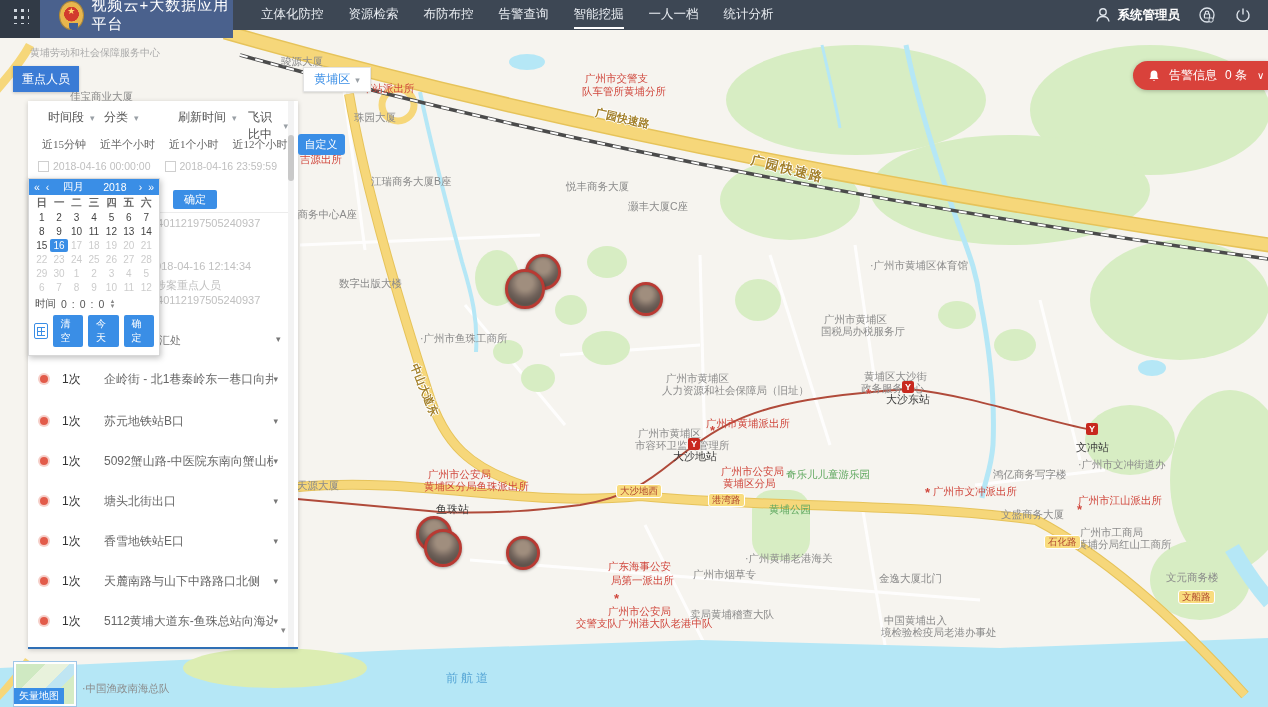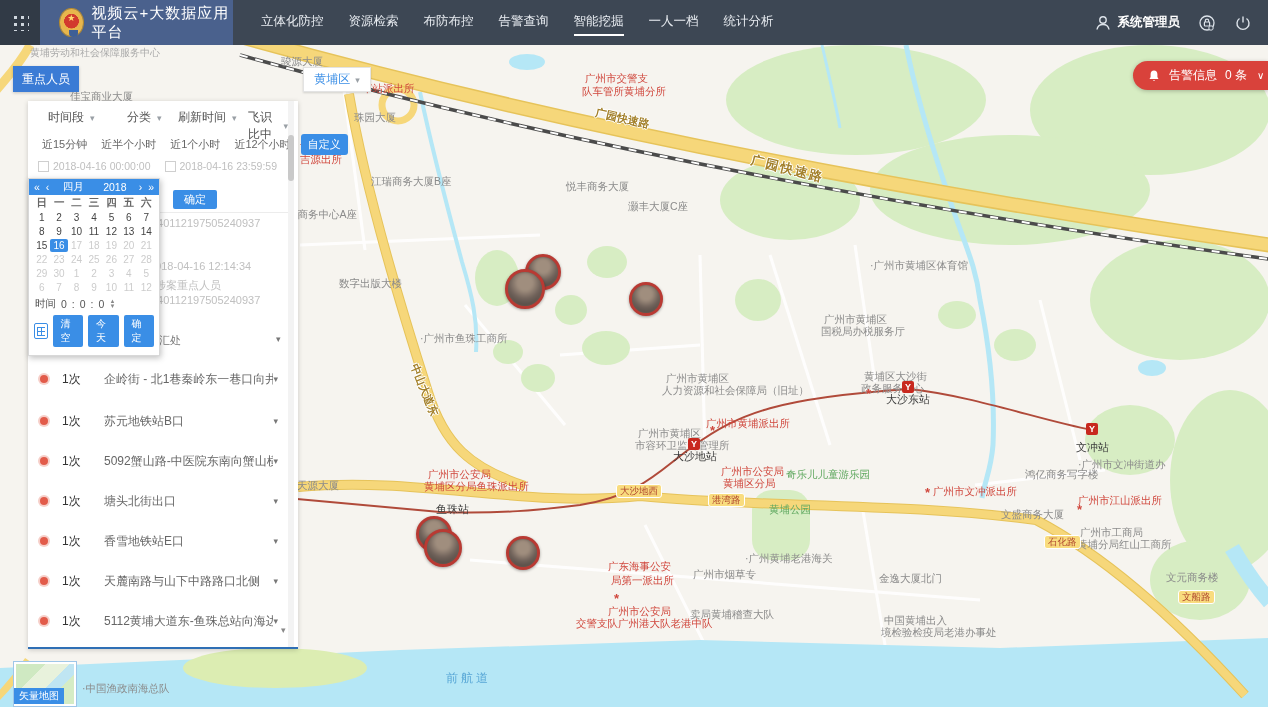--- a/index.html
+++ b/index.html
@@ -22,21 +22,21 @@
          font-size:9.5px;padding:0 3px;border-radius:3px;line-height:12px;white-space:nowrap;}
   .star{position:absolute;z-index:2;color:#d0473d;font-size:13px;font-weight:bold;line-height:8px;}
   .metro-ico{position:absolute;z-index:2;width:12px;height:12px;background:#c8281e;border-radius:2px;
              color:#fff;font-size:9px;font-weight:bold;text-align:center;line-height:12px;}
   .avatar{position:absolute;z-index:5;border-radius:50%;border:3px solid #b93a33;
           box-shadow:0 1px 3px rgba(0,0,0,.35);overflow:hidden;background:#6b5d52;}
   .avatar .ph{width:100%;height:100%;border-radius:50%;
       background:radial-gradient(circle at 50% 32%, #a08e7e 0 26%, #70625a 55%, #423c38 100%);
       filter:blur(1px);}
   
-  #navbar{position:absolute;left:0;top:0;width:1268px;height:45px;background:#3d4754;z-index:20;
+  #navbar{position:absolute;left:0;top:0;width:1268px;height:30px;background:#3d4754;z-index:20;
           display:flex;align-items:center;color:#fff;}
   #grid-btn{width:40px;height:45px;background:#313a46;display:flex;align-items:center;justify-content:center;}
   .grid-dots{width:17px;height:17px;
      background-image:radial-gradient(circle,#cfd6de 1.6px,transparent 1.8px);
      background-size:7px 7px;background-position:0 0;}
   #logo-area{width:193px;height:45px;background:#4a618d;display:flex;align-items:center;gap:9px;padding-left:20px;box-sizing:border-box;}
   .emblem{width:27px;height:27px;border-radius:50%;position:relative;
      background:radial-gradient(circle at 50% 45%, #d23a2e 0 38%, #e8b64c 40% 72%, #c9952f 100%);
      box-shadow:0 0 0 1px #b58a2e;}
   .emblem:after{content:"★";position:absolute;left:0;right:0;top:4px;text-align:center;font-size:9px;color:#ffd76e;}
@@ -63,21 +63,21 @@
   .sr-div{width:1px;height:16px;background:#e0e0e0;}
   #district-box{position:absolute;left:303px;top:67px;width:66px;height:23px;background:#fff;z-index:11;
       border:1px solid #e3e3e3;display:flex;align-items:center;justify-content:center;gap:5px;
       font-size:12px;color:#3a8ee6;box-shadow:0 1px 2px rgba(0,0,0,.15);cursor:pointer;}
   .caret{color:#9aa0a6;font-size:9px;}
   
   #left-panel{position:absolute;left:28px;top:101px;width:270px;height:546px;background:#fff;z-index:10;
       border-bottom:2px solid #2f6fb5;box-shadow:0 1px 5px rgba(0,0,0,.18);}
   .flt-row{position:absolute;left:10px;top:8px;width:250px;display:flex;font-size:12px;color:#555;}
   .flt{display:flex;align-items:center;gap:6px;cursor:pointer;}
-  .qk-row{position:absolute;left:10px;top:33px;display:flex;gap:6px;font-size:11px;color:#666;}
+  .qk-row{position:absolute;left:10px;top:33px;display:flex;gap:6px;font-size:11px;color:#666;font-family:Liberation Serif, serif;}
   .qk{padding:3px 4px;cursor:pointer;white-space:nowrap;}
   .qk.active{background:#3a8ee6;color:#fff;border-radius:3px;padding:3px 7px;}
   .date-row{position:absolute;left:10px;top:59px;display:flex;gap:14px;font-size:10.5px;color:#bfbfbf;align-items:center;}
   .dt{display:flex;align-items:center;gap:4px;}
   .dt-ico{width:9px;height:9px;border:1px solid #cfcfcf;display:inline-block;}
   
   .hid{position:absolute;color:#c0c0c0;font-size:11px;white-space:nowrap;z-index:1;}
   .hid-div{position:absolute;left:132px;top:111px;width:130px;height:1px;background:#ececec;}
   .hid-bar{position:absolute;left:123px;top:230px;width:3px;height:15px;background:#3a8ee6;}
   
@@ -217,21 +217,21 @@
 <div class="maplabel lab-black abs" style="left:886px;top:393px">大沙东站</div>
 <div class="maplabel lab-black abs" style="left:1076px;top:441px">文冲站</div>
 <div class="maplabel lab-gray abs" style="left:297px;top:479px">天源大厦</div>
 <div class="maplabel lab-black abs" style="left:436px;top:503px">鱼珠站</div>
 <div class="maplabel lab-red abs" style="left:428px;top:468px">广州市公安局</div>
 <div class="maplabel lab-red abs" style="left:424px;top:480px">黄埔区分局鱼珠派出所</div>
 <div class="maplabel lab-red abs" style="left:721px;top:465px">广州市公安局</div>
 <div class="maplabel lab-red abs" style="left:723px;top:477px">黄埔区分局</div>
 <div class="maplabel lab-green abs" style="left:786px;top:468px">奇乐儿儿童游乐园</div>
 <div class="maplabel lab-red abs" style="left:933px;top:485px">广州市文冲派出所</div>
-<div class="maplabel lab-gray abs" style="left:1025px;top:468px">鸿亿商务写字楼</div>
+<div class="maplabel lab-gray abs" style="left:993px;top:468px">鸿亿商务写字楼</div>
 <div class="maplabel lab-green abs" style="left:769px;top:503px">黄埔公园</div>
 <div class="maplabel lab-gray abs" style="left:1001px;top:508px">文盛商务大厦</div>
 <div class="maplabel lab-gray abs" style="left:1078px;top:458px">·广州市文冲街道办</div>
 <div class="maplabel lab-red abs" style="left:1078px;top:494px">广州市江山派出所</div>
 <div class="maplabel lab-gray abs" style="left:1080px;top:526px">广州市工商局</div>
 <div class="maplabel lab-gray abs" style="left:1077px;top:538px">黄埔分局红山工商所</div>
 <div class="maplabel lab-gray abs" style="left:745px;top:552px">·广州黄埔老港海关</div>
 <div class="maplabel lab-red abs" style="left:608px;top:560px">广东海事公安</div>
 <div class="maplabel lab-red abs" style="left:611px;top:574px">局第一派出所</div>
 <div class="maplabel lab-gray abs" style="left:693px;top:568px">广州市烟草专</div>
@@ -338,21 +338,21 @@
   <span>黄埔区</span>
   <span class="caret">▾</span>
 </div>
 
 <div id="left-panel">
   <div class="flt-row">
     <span class="flt" style="position:absolute;left:10px">
         <span>时间段</span>
         <span class="caret">▾</span>
       </span>
-    <span class="flt" style="position:absolute;left:89px">
+    <span class="flt" style="position:absolute;left:66px">
         <span>分类</span>
         <span class="caret">▾</span>
       </span>
     <span class="flt" style="position:absolute;left:140px">
         <span>刷新时间</span>
         <span class="caret">▾</span>
       </span>
     <span class="flt" style="position:absolute;left:210px">
         <span>飞识比中</span>
         <span class="caret">▾</span>

